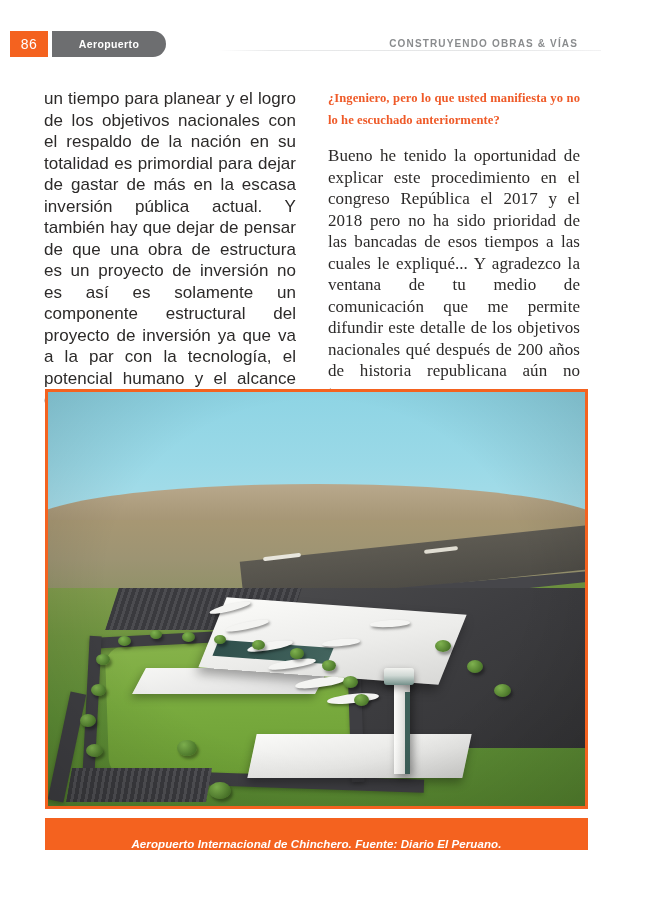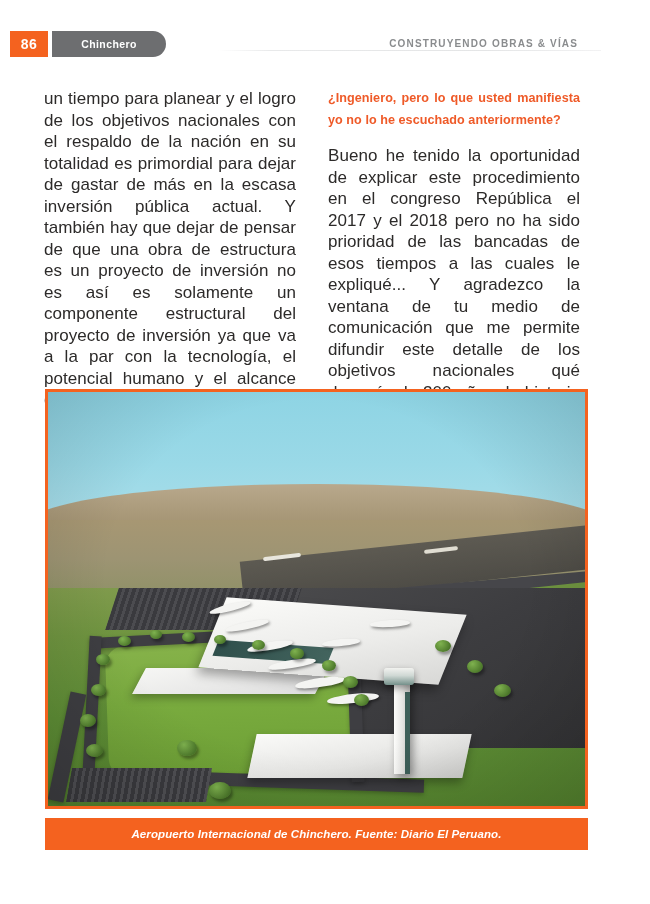--- a/index.html
+++ b/index.html
@@ -26,21 +26,21 @@
   }
   #page-number-badge {
     position: absolute;
     left: 10px;
     top: 0;
     width: 38px;
     height: 26px;
     background: #f4621f;
     color: #ffffff;
     font-size: 14px;
-    font-weight: bold;
+    font-weight: normal;
     letter-spacing: 0.5px;
     display: flex;
     align-items: center;
     justify-content: center;
   }
   #section-tab {
     position: absolute;
     left: 52px;
     top: 0;
     width: 114px;
@@ -80,21 +80,21 @@
     left: 0;
     top: 88px;
     width: 650px;
   }
   .column {
     position: absolute;
     top: 0;
     width: 252px;
   }
   #column-left  { left: 44px; }
-  #column-right { left: 328px; }
+  #column-right { left: 328px; font-family: Liberation Serif, serif; }
 
   .body-paragraph {
     margin: 0 0 12px 0;
     font-size: 17px;
     line-height: 21.5px;
     text-align: justify;
     color: #2c2a29;
     letter-spacing: 0.05px;
   }
   .question-paragraph {
@@ -121,21 +121,21 @@
     border: 3px solid #f4621f;
     background: #9fd9e6;
     overflow: hidden;
   }
   #figure-caption-bar {
     margin-top: 9px;
     width: 543px;
     height: 32px;
     background: #f4621f;
     display: flex;
-    align-items: center;
+    align-items: flex-end;
     justify-content: center;
   }
   #figure-caption-text {
     color: #ffffff;
     font-size: 11.5px;
     font-style: italic;
     font-weight: bold;
     letter-spacing: 0.1px;
     text-align: center;
   }
@@ -265,21 +265,21 @@
     left: 0; top: 0; width: 100%; height: 100%;
     background: radial-gradient(ellipse at 50% 45%, rgba(0,0,0,0) 55%, rgba(0,0,0,0.16) 100%);
     pointer-events: none;
   }
 </style>
 </head>
 <body>
 
 <div id="page-header">
   <div id="page-number-badge">86</div>
-  <div id="section-tab">Chinchero</div>
+  <div id="section-tab">Aeropuerto</div>
   <div id="magazine-title">CONSTRUYENDO OBRAS &amp; VÍAS</div>
 </div>
 <div id="header-rule"></div>
 
 <div id="article-body">
 
   <div class="column" id="column-left">
     <p class="body-paragraph">un tiempo para planear y el logro de los objetivos nacionales con el respaldo de la nación en su totalidad es primordial para dejar de gastar de más en la escasa inversión pública actual. Y también hay que dejar de pensar de que una obra de estructura es un proyecto de inversión no es así es solamente un componente estructural del proyecto de inversión ya que va a la par con la tecnología, el potencial humano y el alcance del servicio qué satisfacer de una manera local o nacional.</p>
   </div>
 

